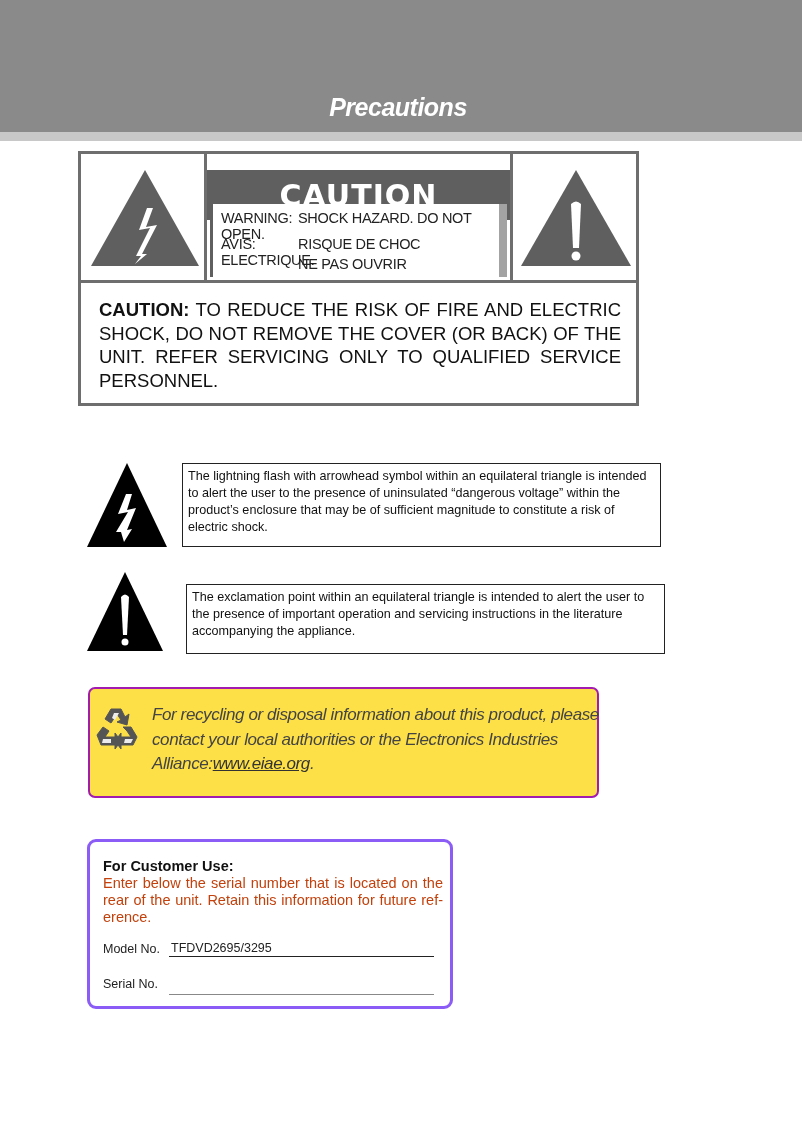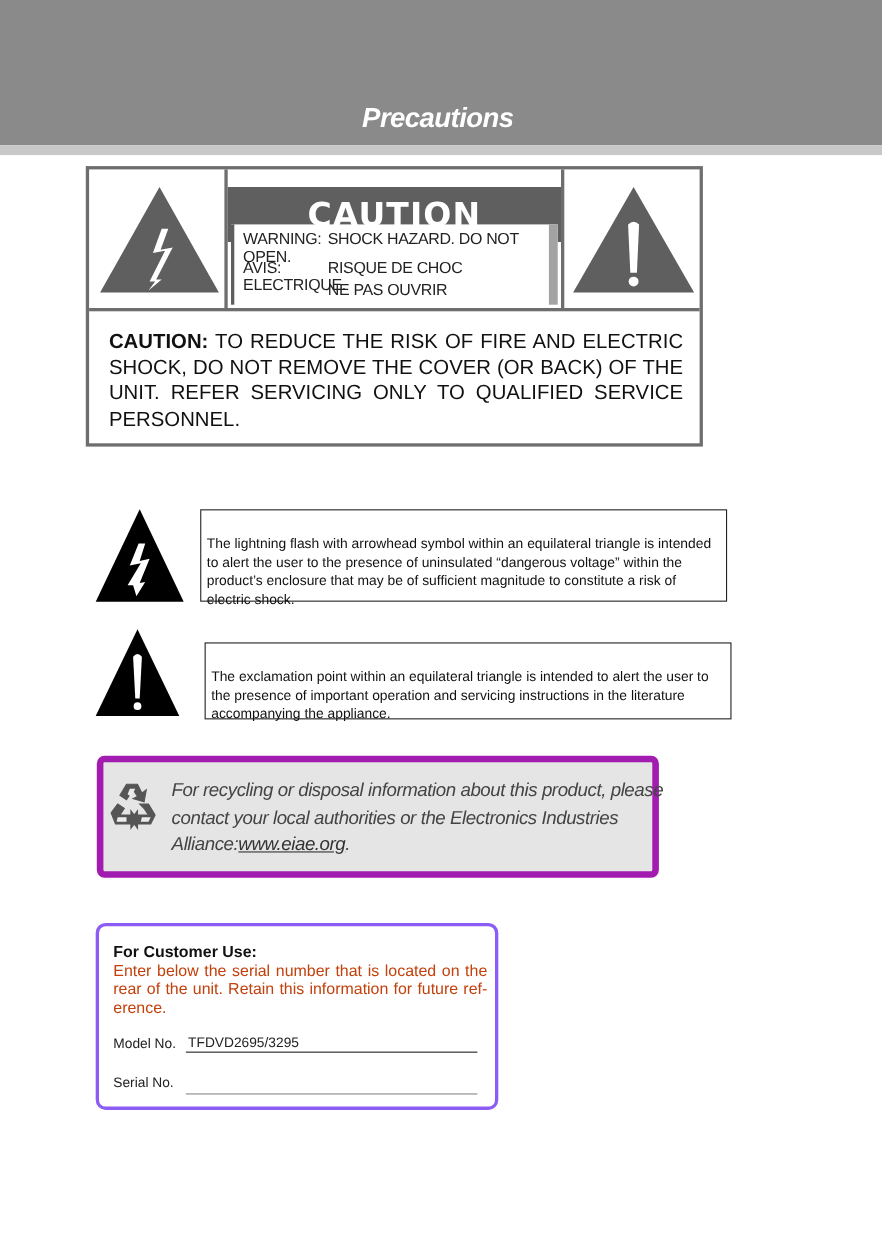--- a/index.html
+++ b/index.html
@@ -26,25 +26,25 @@
   .cl-row { position: absolute; left: 8px; font-size: 14.5px; color: #222; letter-spacing: -0.3px; }
   .cl-row .k { display: inline-block; width: 77px; }
   .cl-divider { position: absolute; left: 0; top: 126px; width: 100%; height: 3px; background: #6e6e6e; }
   .cl-text { position: absolute; left: 18px; top: 144px; width: 522px; font-size: 18.5px; line-height: 23.5px;
     color: #111; text-align: justify; text-align-last: left; letter-spacing: 0px; }
   .cl-text b { font-weight: bold; }
   .tri-svg { position: absolute; }
 
   
   .sym-tri { position: absolute; }
-  .exp-box { position: absolute; border: 1px solid #222; background: #fff; font-size: 12.6px; line-height: 17px; color: #111; padding: 22px 5px; text-align: left; }
+  .exp-box { position: absolute; border: 1px solid #222; background: #fff; font-size: 12.6px; line-height: 17px; color: #111; padding: 4px 5px; text-align: left; }
 
   
   .recycle-box { position: absolute; left: 88px; top: 687px; width: 511px; height: 111px;
-    background: #e5e5e5; border: 6px solid #a21caf; border-radius: 7px; }
+    background: #fde047; border: 2px solid #a21caf; border-radius: 7px; }
   .recycle-text { position: absolute; left: 62px; top: 14px; width: 450px; font-style: italic;
     font-size: 17px; line-height: 24.5px; color: #444; letter-spacing: -0.4px; }
   .recycle-link { text-decoration: underline; color: #333; }
 
   
   .customer-box { position: absolute; left: 87px; top: 839px; width: 366px; height: 170px;
     border: 3px solid #8b5cf6; border-radius: 9px; background: #fff; }
   .cust-title { position: absolute; left: 13px; top: 16px; font-weight: bold; font-size: 14.5px; color: #111; }
   .cust-desc { position: absolute; left: 13px; top: 33px; width: 340px; font-size: 14.5px; line-height: 17px; color: #c2410c; text-align: justify; }
   .cust-label { position: absolute; left: 13px; font-size: 12.5px; color: #222; }

